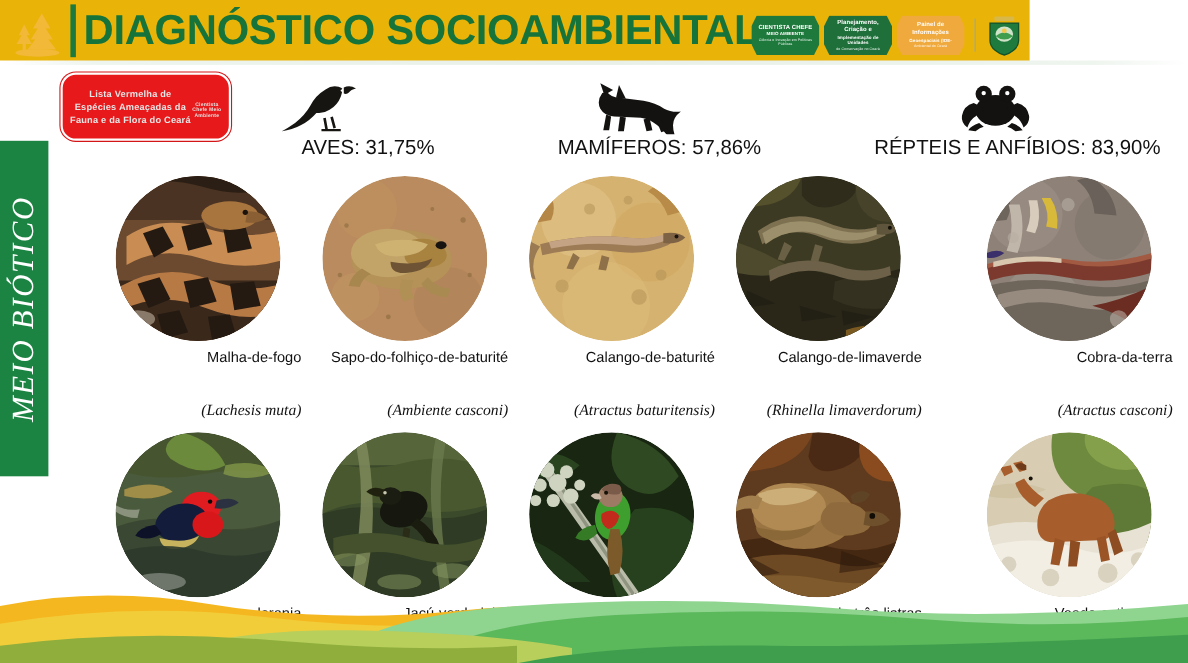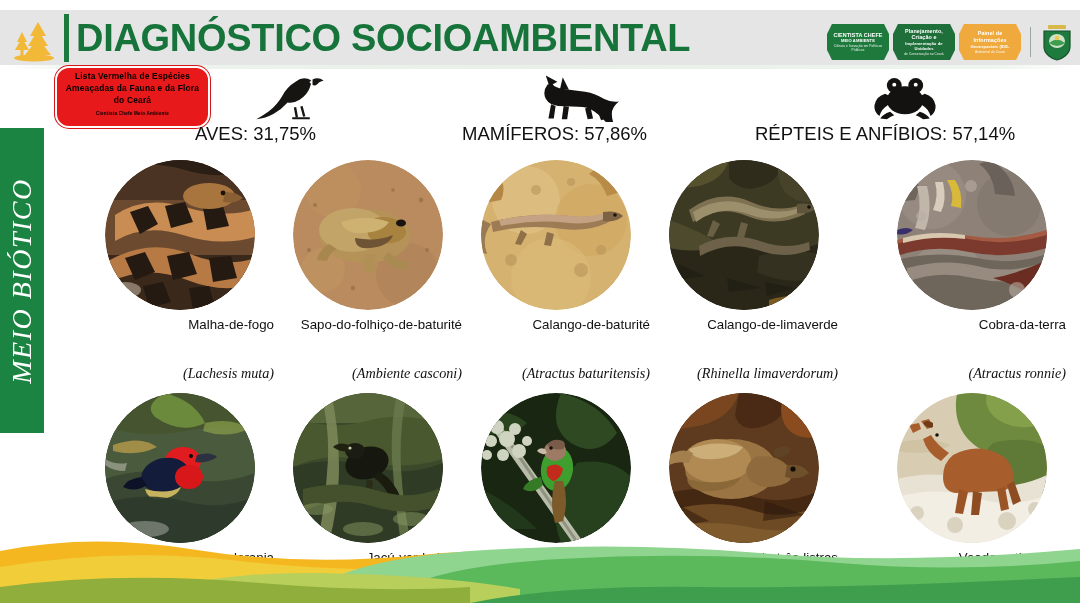--- a/index.html
+++ b/index.html
@@ -14,23 +14,23 @@
     position: relative;
     width: 1080px;
     height: 603px;
     overflow: hidden;
     background: #ffffff;
   }
 
   
   #header {
     position: absolute;
-    left: 0; top: 10px;
-    width: 1080px; height: 58px;
-    background: #e5e5e5;
+    left: 0; top: 0;
+    width: 936px; height: 58px;
+    background: #eab308;
   }
   #header-rule {
     position: absolute;
     left: 0; top: 55px;
     width: 1080px; height: 4px;
     background: linear-gradient(to right, #ffffff 0%, #eef4ee 8%, #e8f0e8 50%, #eef4ee 92%, #ffffff 100%);
   }
   #tree-logo {
     position: absolute;
     left: 8px; top: 6px;
@@ -116,45 +116,44 @@
   
   #red-badge {
     position: absolute;
     left: 55px; top: 66px;
     width: 155px; height: 62px;
     background: #e8191b;
     border: 2px solid #ffffff;
     border-radius: 14px;
     box-shadow: 0 0 0 1px #d41517;
     display: flex;
-    flex-direction: column;
     align-items: center;
-    justify-content: flex-start;
+    justify-content: center;
     text-align: center;
-    color: #000000;
+    color: #e5e5e5;
     box-sizing: border-box;
     padding: 2px 6px;
   }
   #red-badge-title {
     font-size: 8.4px;
     font-weight: bold;
     line-height: 1.45;
     letter-spacing: .2px;
   }
   #red-badge-sub {
     margin-top: 4px;
     font-size: 4.6px;
     font-weight: bold;
     letter-spacing: .2px;
   }
 
   
   .group {
     position: absolute;
-    text-align: left;
+    text-align: right;
   }
   .group-silhouette {
     height: 50px;
     display: flex;
     align-items: flex-end;
     justify-content: center;
   }
   .group-label {
     font-size: 18.5px;
     color: #111111;
@@ -319,21 +318,21 @@
           <circle cx="53" cy="14" r="9"></circle>
           <path d="M16 24 q-11 3 -13 14 q-1 8 6 13 q3 -9 10 -13 q6 -3 9 -8 z"></path>
           <path d="M64 24 q11 3 13 14 q1 8 -6 13 q-3 -9 -10 -13 q-6 -3 -9 -8 z"></path>
           <path d="M22 46 q-9 3 -12 8 l8 1 q5 -4 9 -5 z"></path>
           <path d="M58 46 q9 3 12 8 l-8 1 q-5 -4 -9 -5 z"></path>
         </g>
         <circle cx="27" cy="13" r="2.4" fill="#fff"></circle>
         <circle cx="53" cy="13" r="2.4" fill="#fff"></circle>
       </svg>
     </div>
-    <div class="group-label">RÉPTEIS E ANFÍBIOS: 57,14%</div>
+    <div class="group-label">RÉPTEIS E ANFÍBIOS: 83,90%</div>
   </div>
 
   <div class="row" id="row1">
 
     <div class="cell c0">
       <div class="photo">
         <svg viewBox="0 0 150 150">
           <defs>
             <clipPath id="cp1">
                 <circle cx="75" cy="75" r="75"></circle>
@@ -513,21 +512,21 @@
               <circle cx="120" cy="130" r="8"></circle>
                 <circle cx="24" cy="56" r="5"></circle>
               <circle cx="74" cy="26" r="6"></circle>
                 <circle cx="132" cy="20" r="5"></circle>
             </g>
           </g>
         </svg>
       </div>
       <div class="caption">
         <span>Cobra-da-terra</span>
-        <span class="sci">(Atractus ronnie)</span>
+        <span class="sci">(Atractus casconi)</span>
       </div>
     </div>
   </div>
 
   <div class="row" id="row2">
 
     <div class="cell c0">
       <div class="photo">
         <svg viewBox="0 0 150 150">
           <defs>

